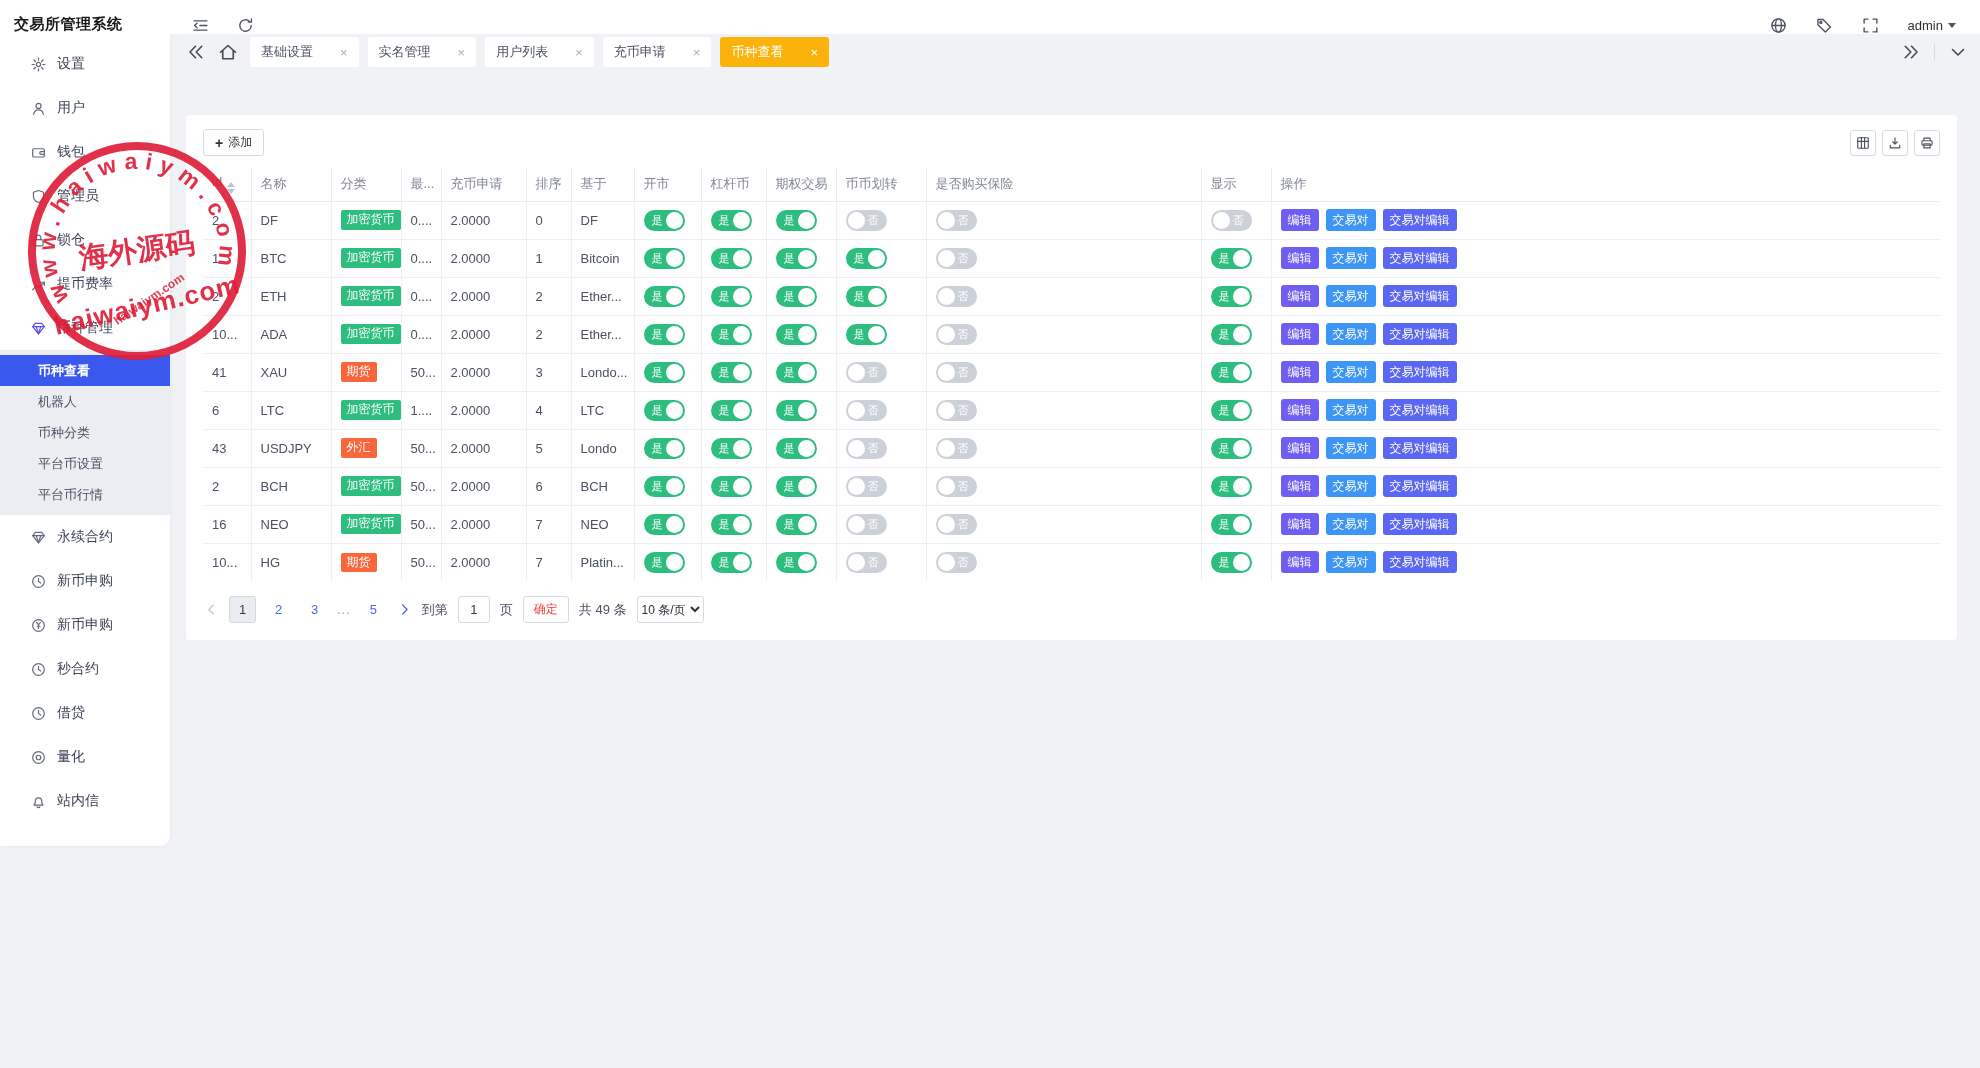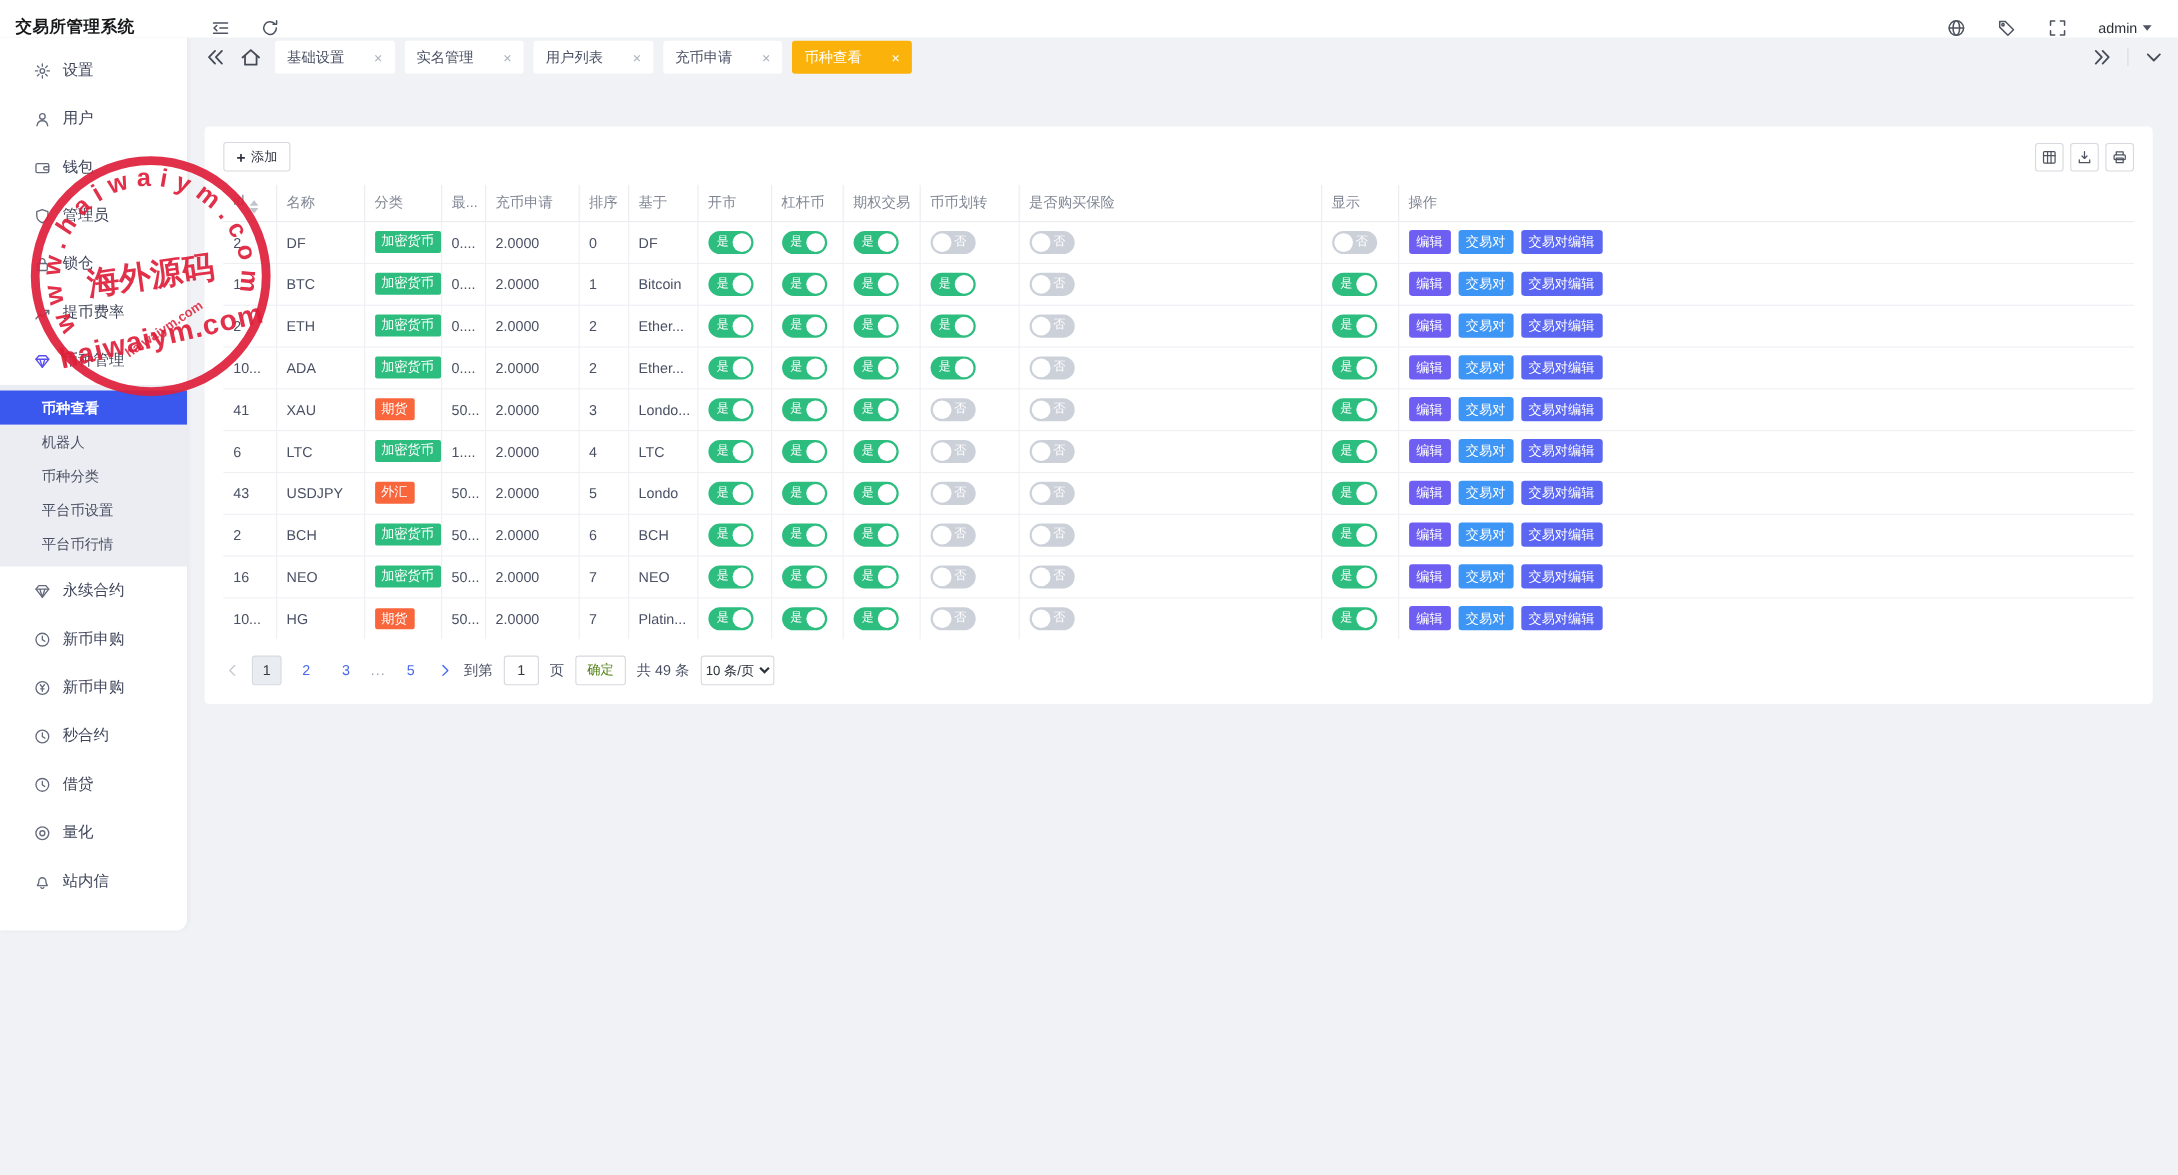--- a/index.html
+++ b/index.html
@@ -61,21 +61,21 @@
 
   .pagination{display:flex;align-items:center;gap:10px;margin:15px 1px 7px;font-size:13px;color:#4a5164}
   .pg-arrow{width:15px;height:15px;cursor:pointer}
   .pg-prev{color:#c3c7ce}
   .pg-next{color:#3f66f0}
   .page-list{display:flex;align-items:center;gap:9px}
   .pg-num{min-width:27px;height:27px;display:inline-flex;align-items:center;justify-content:center;cursor:pointer;border-radius:3px;color:#4a68ee}
   .pg-num.current{background:#e9ecf1;border:1px solid #d6d9de;color:#343a45}
   .pg-ellipsis{color:#9ba1ac;letter-spacing:1px}
   .goto-input{width:32px;height:27px;border:1px solid #d6d9de;border-radius:3px;text-align:center;font-size:13px;color:#343a45;font-family:inherit}
-  .btn-confirm{height:27px;padding:0 10px;border:1px solid #d6d9de;border-radius:3px;background:#fff;font-size:12px;cursor:pointer;color:#4d7c0f;font-family:inherit}
+  .btn-confirm{height:27px;padding:0 10px;border:1px solid #d6d9de;border-radius:3px;background:#fff;font-size:12px;cursor:pointer;color:#ef4444;font-family:inherit}
   .page-size{height:27px;border:1px solid #d6d9de;border-radius:3px;font-size:12px;color:#2e323c;background:#fff;font-family:inherit}
 
   .watermark{position:absolute;left:22px;top:136px;width:230px;height:230px;z-index:20;pointer-events:none;opacity:.92}
   .wm-sub{position:absolute;left:52px;top:290px;z-index:20;pointer-events:none;color:#df1f3a;font-size:26px;font-weight:700;transform:rotate(-13deg);letter-spacing:1px;opacity:.92}
   .wm-tiny{position:absolute;left:108px;top:292px;z-index:20;pointer-events:none;color:#df1f3a;font-size:12px;font-weight:700;transform:rotate(-34deg);opacity:.85}
 </style>
 </head>
 <body>
 
 <header class="topbar">

